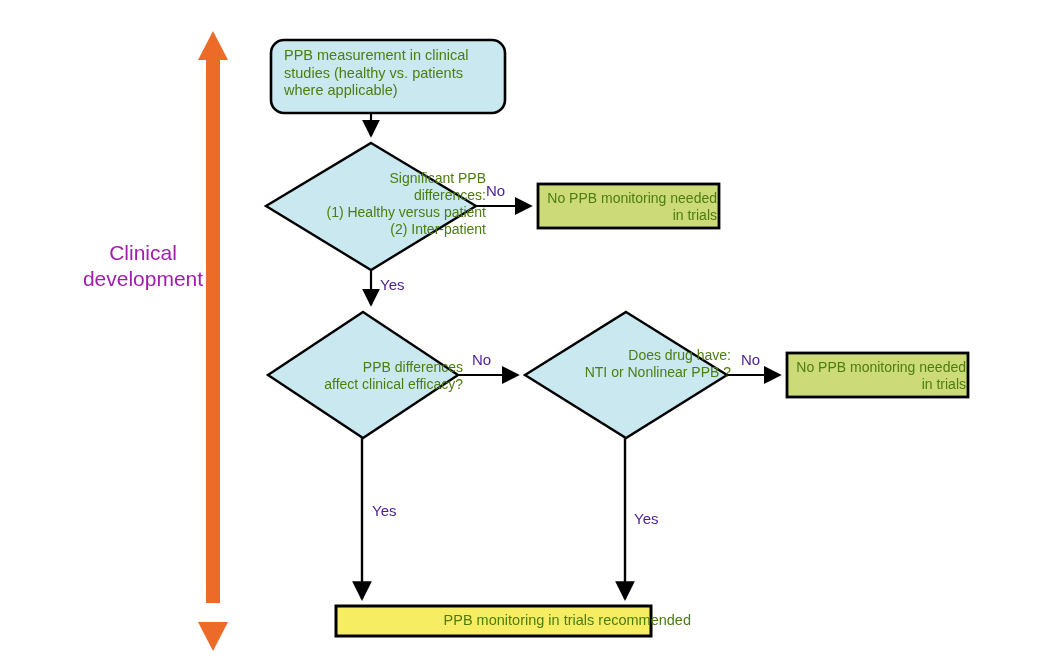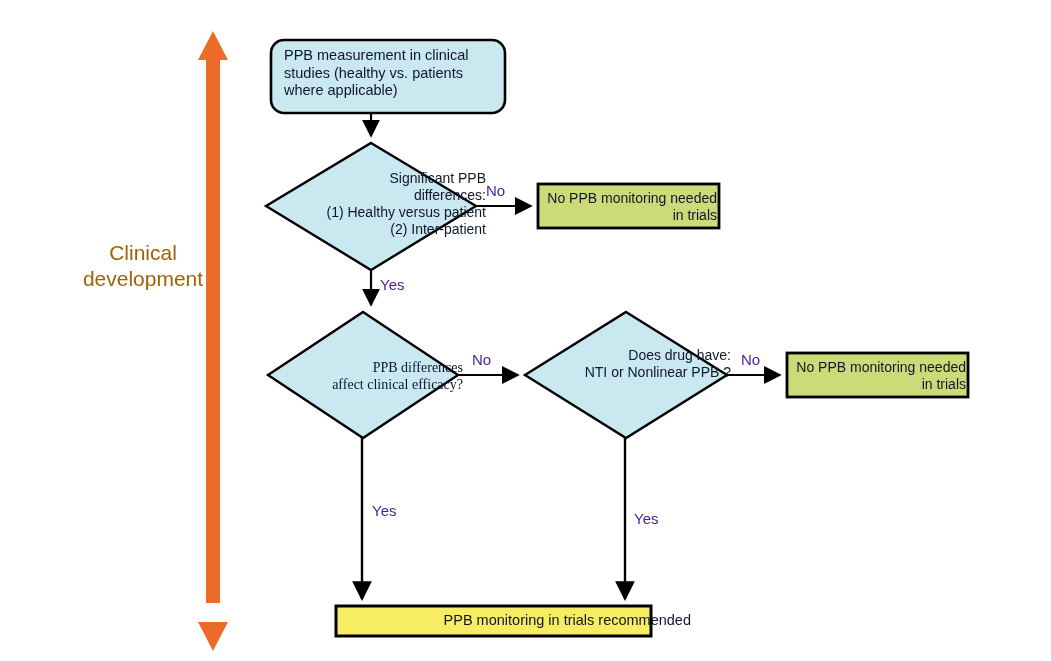--- a/index.html
+++ b/index.html
@@ -19,34 +19,34 @@
   }
   svg.layer {
     position: absolute;
     left: 0;
     top: 0;
     width: 1051px;
     height: 661px;
   }
   .node-text {
     position: absolute;
-    color: #0f172a;
+    color: #4d7c0f;
     line-height: 1.22;
     white-space: pre-line;
     pointer-events: none;
   }
   .edge-label {
     position: absolute;
     color: #4c1d95;
     font-size: 15px;
     line-height: 1;
   }
   .phase-label {
     position: absolute;
-    color: #a16207;
+    color: #a21caf;
     font-size: 21px;
     line-height: 1.25;
     text-align: center;
   }
   .t-start { text-align: left; }
   .t-center { text-align: right; }
 </style>
 </head>
 <body>
 
@@ -119,21 +119,21 @@
   <div class="phase-label" style="left:58px; top:240px; width:170px;">Clinical
 development</div>
 
   <div class="node-text t-start" style="left:284px; top:47px; width:214px; font-size:14.5px;">PPB measurement in clinical studies (healthy vs. patients where applicable)</div>
 
   <div class="node-text t-center" style="left:256px; top:170px; width:230px; font-size:14px;">Significant PPB
 differences:
 (1) Healthy versus patient
 (2) Inter-patient</div>
 
-  <div class="node-text t-center" style="left:263px; top:359px; width:200px; font-size:14px;font-family:Liberation Serif, serif;">PPB differences
+  <div class="node-text t-center" style="left:263px; top:359px; width:200px; font-size:14px;">PPB differences
 affect clinical efficacy?</div>
 
   <div class="node-text t-center" style="left:521px; top:347px; width:210px; font-size:14px;">Does  drug have:
 NTI or  Nonlinear PPB ?</div>
 
   <div class="node-text t-center" style="left:540px; top:190px; width:177px; font-size:14px;">No PPB monitoring needed
 in trials</div>
 
   <div class="node-text t-center" style="left:789px; top:359px; width:177px; font-size:14px;">No PPB monitoring needed
 in trials</div>

